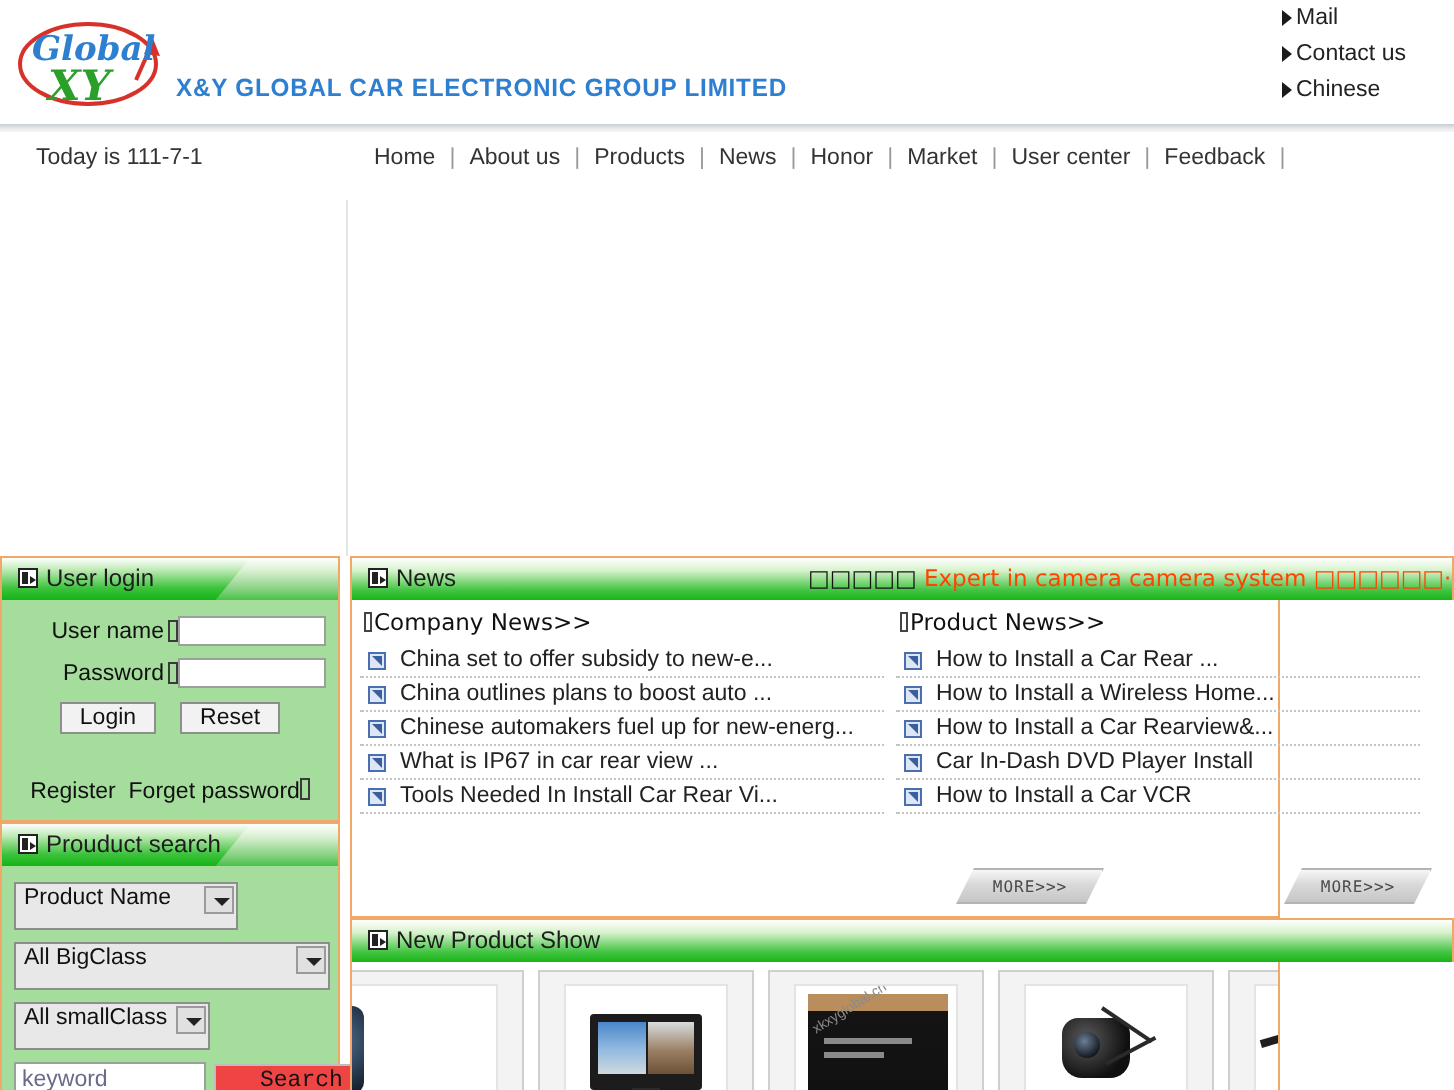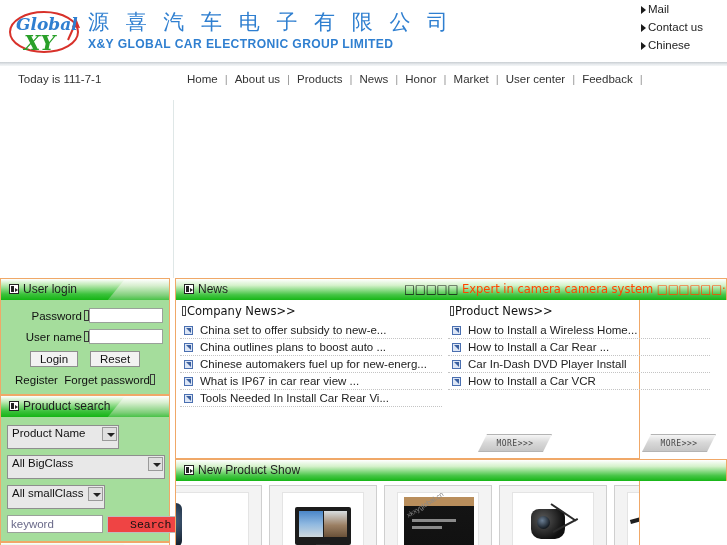--- a/index.html
+++ b/index.html
@@ -196,21 +196,21 @@
   .finput {
     width: 74px; height: 15px;
     border: 1px solid #9aa19a;
     background: #fff;
     font-size: 11px;
     padding: 0 2px;
     font-family: "Liberation Sans", sans-serif;
   }
   .btnrow {
     display: flex; justify-content: center; gap: 12px;
-    margin: 7px 0 7px 0;
+    margin: 7px 0 22px 0;
   }
   .gbtn {
     font-size: 11.5px;
     padding: 1px 9px;
     border: 1px solid #8e8e8e;
     background: #f2f2f2;
     color: #111;
     font-family: "Liberation Sans", sans-serif;
     cursor: pointer;
   }
@@ -514,21 +514,20 @@
   <div class="header">
 
     <div class="logo-block">
       <svg class="logo-mark" viewBox="0 0 76 48">
         <ellipse cx="36" cy="24" rx="34" ry="20" fill="none" stroke="#d8312a" stroke-width="2"></ellipse>
         <path d="M60 32 L68 14" stroke="#d8312a" stroke-width="2" fill="none"></path>
         <polygon points="68,10 72,20 64,19" fill="#d8312a"></polygon>
         <text x="8" y="22" font-family="DejaVu Serif, serif" font-style="italic" font-weight="bold" font-size="17" fill="#2f7fd0">Global</text>
         <text x="16" y="42" font-family="DejaVu Serif, serif" font-style="italic" font-weight="bold" font-size="21" fill="#2aa02a">XY</text>
       </svg>
-      <div class="logo-cn">源 喜 汽 车 电 子 有 限 公 司</div>
       <div class="logo-en">X&amp;Y GLOBAL CAR ELECTRONIC GROUP LIMITED</div>
     </div>
 
     <div class="toplinks">
       <a class="toplink" href="#">
         <span class="tri"></span><span>Mail</span>
       </a>
       <a class="toplink" href="#">
         <span class="tri"></span><span>Contact us</span>
       </a>
@@ -554,28 +553,28 @@
 
     <div class="panel-hd">
       <div class="slant"></div>
       <div class="hdtxt">
         <span class="mini-icon"></span><span>User login</span>
       </div>
     </div>
     <div class="panel">
       <div class="panel-body">
         <div class="frow">
+          <span class="flabel">User name</span>
+            <span class="tofu"></span>
+          <input class="finput" type="text" value="" style="">
+        </div>
+        <div class="frow">
           <span class="flabel">Password</span>
             <span class="tofu"></span>
           <input class="finput" type="password" value="" style="">
-        </div>
-        <div class="frow">
-          <span class="flabel">User name</span>
-            <span class="tofu"></span>
-          <input class="finput" type="text" value="" style="">
         </div>
         <div class="btnrow">
           <button class="gbtn">Login</button>
           <button class="gbtn">Reset</button>
         </div>
         <div class="linkrow">
           <a href="#">Register</a>&nbsp;
           <a href="#">Forget password</a><span class="tofu"></span>
         </div>
       </div>
@@ -657,25 +656,29 @@
             <a class="ni-text" href="#">Tools Needed In Install Car Rear Vi...</a>
           </div>
         </div>
 
         <div class="news-col right">
           <div class="news-title">
             <span class="tofu2"></span><span>Product News&gt;&gt;</span>
           </div>
           <div class="news-item">
             <span class="ni-icon"></span>
+            <a class="ni-text" href="#">How to Install a Car Rear ...</a>
+          </div>
+          <div class="news-item">
+            <span class="ni-icon"></span>
             <a class="ni-text" href="#">How to Install a Wireless Home...</a>
           </div>
           <div class="news-item">
             <span class="ni-icon"></span>
-            <a class="ni-text" href="#">How to Install a Car Rear ...</a>
+            <a class="ni-text" href="#">How to Install a Car Rearview&amp;...</a>
           </div>
           <div class="news-item">
             <span class="ni-icon"></span>
             <a class="ni-text" href="#">Car In-Dash DVD Player Install</a>
           </div>
           <div class="news-item">
             <span class="ni-icon"></span>
             <a class="ni-text" href="#">How to Install a Car VCR</a>
           </div>
         </div>

